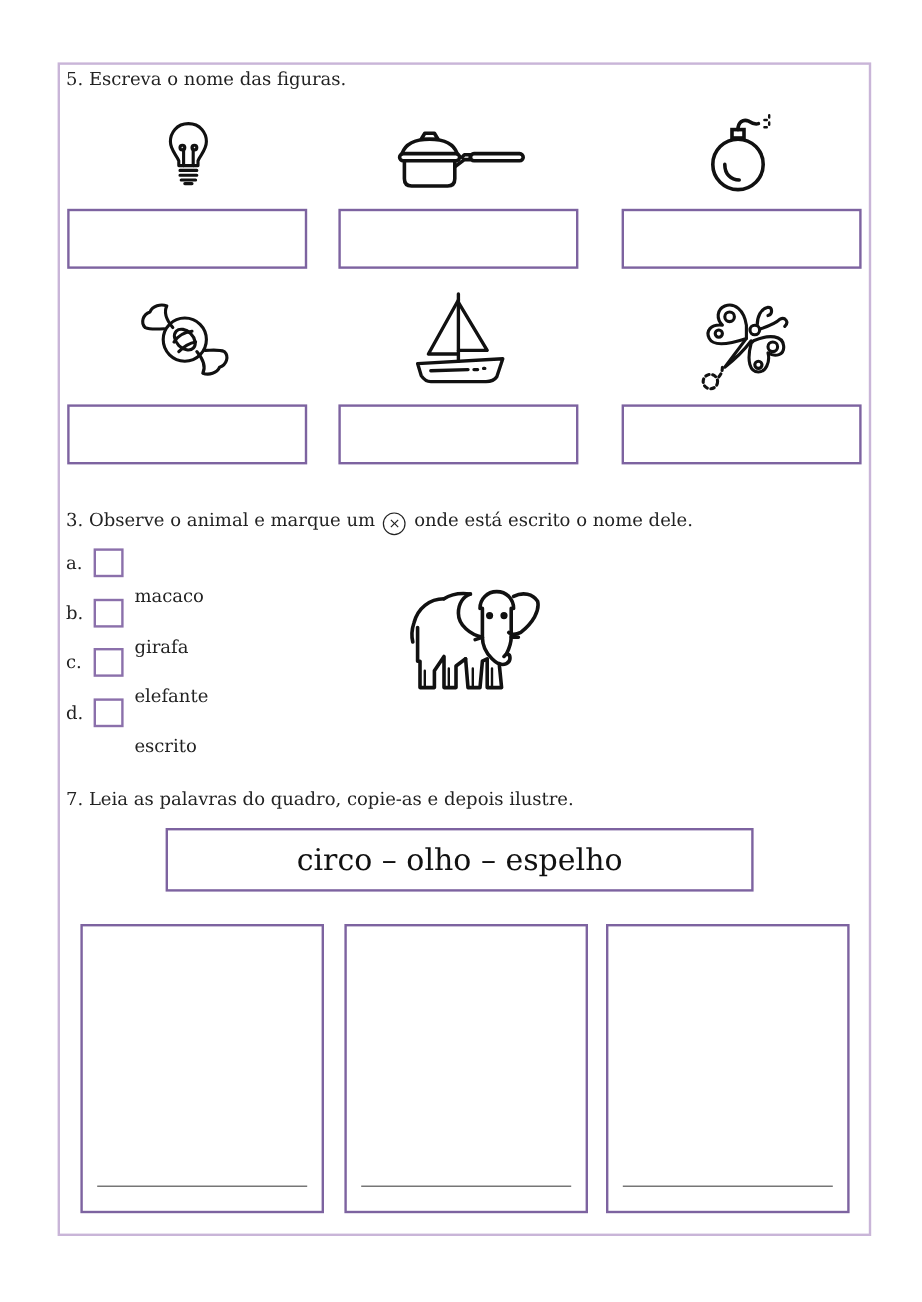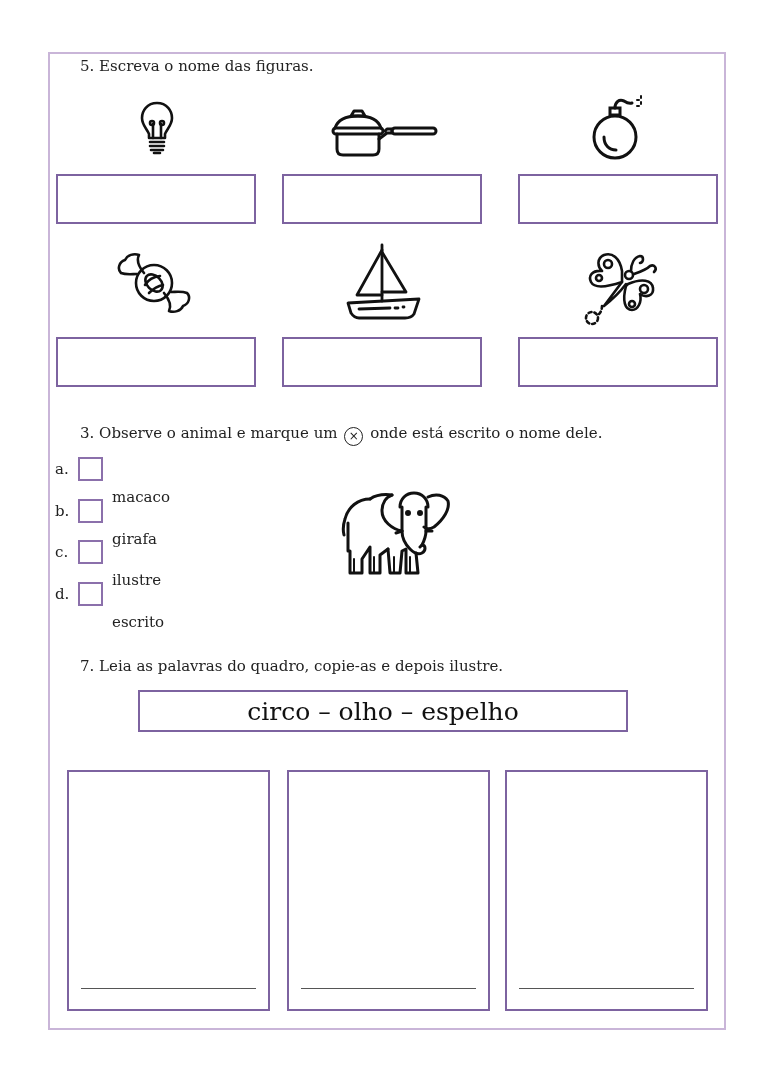--- a/index.html
+++ b/index.html
@@ -1,26 +1,26 @@
 <!DOCTYPE html>
 <html><head>
 <meta charset="utf-8">
 <style>
   html,body{margin:0;padding:0;background:#ffffff;}
   body{width:768px;height:1085px;position:relative;overflow:hidden;font-family:"DejaVu Serif","Liberation Serif",serif;color:#1a1a1a;}
   .page{position:absolute;left:48px;top:52px;width:678px;height:978px;border:2px solid #c9b5d8;box-sizing:border-box;}
-  .q{position:absolute;font-size:15px;color:#222;white-space:nowrap;margin-left:25px;}
+  .q{position:absolute;font-size:15px;color:#222;white-space:nowrap;}
   .box{position:absolute;border:2px solid #7d63a0;box-sizing:border-box;background:#fff;}
   .icon{position:absolute;}
   .icon svg{width:100%;height:100%;display:block;}
   .opt{position:absolute;font-size:15px;color:#222;}
   .opt .lbl{position:absolute;left:0;top:3px;}
   .opt .cb{position:absolute;left:23px;top:0;width:25px;height:24px;border:2px solid #8b70ab;box-sizing:border-box;}
   .opt .txt{position:absolute;left:57px;top:3px;white-space:nowrap;margin-top:28px;}
-  .words{position:absolute;left:138px;top:690px;width:490px;height:42px;border:2px solid #7d63a0;box-sizing:border-box;display:flex;align-items:center;justify-content:center;font-size:25px;color:#111;}
+  .words{position:absolute;left:138px;top:690px;width:490px;height:53px;border:2px solid #7d63a0;box-sizing:border-box;display:flex;align-items:center;justify-content:center;font-size:25px;color:#111;}
   .draw{position:absolute;top:770px;width:203px;height:241px;border:2px solid #7d63a0;box-sizing:border-box;}
   .draw .line{position:absolute;left:12px;right:12px;bottom:20px;border-top:1.5px solid #555;}
   .xmark{display:inline-block;width:17px;height:17px;border:1.6px solid #222;border-radius:50%;text-align:center;line-height:16px;font-family:"DejaVu Sans",sans-serif;font-size:12px;vertical-align:-2px;margin:0 2px;}
 </style>
 </head>
 <body>
 
 <div class="page"></div>
 
 <div class="q" style="left:55px;top:57px;">5. Escreva o nome das figuras.</div>
@@ -113,21 +113,21 @@
   <span class="txt">macaco</span>
 </div>
 <div class="opt" style="left:55px;top:499px;width:200px;height:26px;">
   <span class="lbl">b.</span>
   <span class="cb"></span>
   <span class="txt">girafa</span>
 </div>
 <div class="opt" style="left:55px;top:540px;width:200px;height:26px;">
   <span class="lbl">c.</span>
   <span class="cb"></span>
-  <span class="txt">ilustre</span>
+  <span class="txt">elefante</span>
 </div>
 <div class="opt" style="left:55px;top:582px;width:200px;height:26px;">
   <span class="lbl">d.</span>
   <span class="cb"></span>
   <span class="txt">escrito</span>
 </div>
 
 <div class="icon" style="left:340px;top:487px;width:112px;height:90px;">
   <svg viewBox="0 0 112 90" fill="none" stroke="#111" stroke-width="3" stroke-linecap="round" stroke-linejoin="round">
     <path d="M30 12 C18 12 8 20 5 32 C3 38 3 44 4 48"></path>

